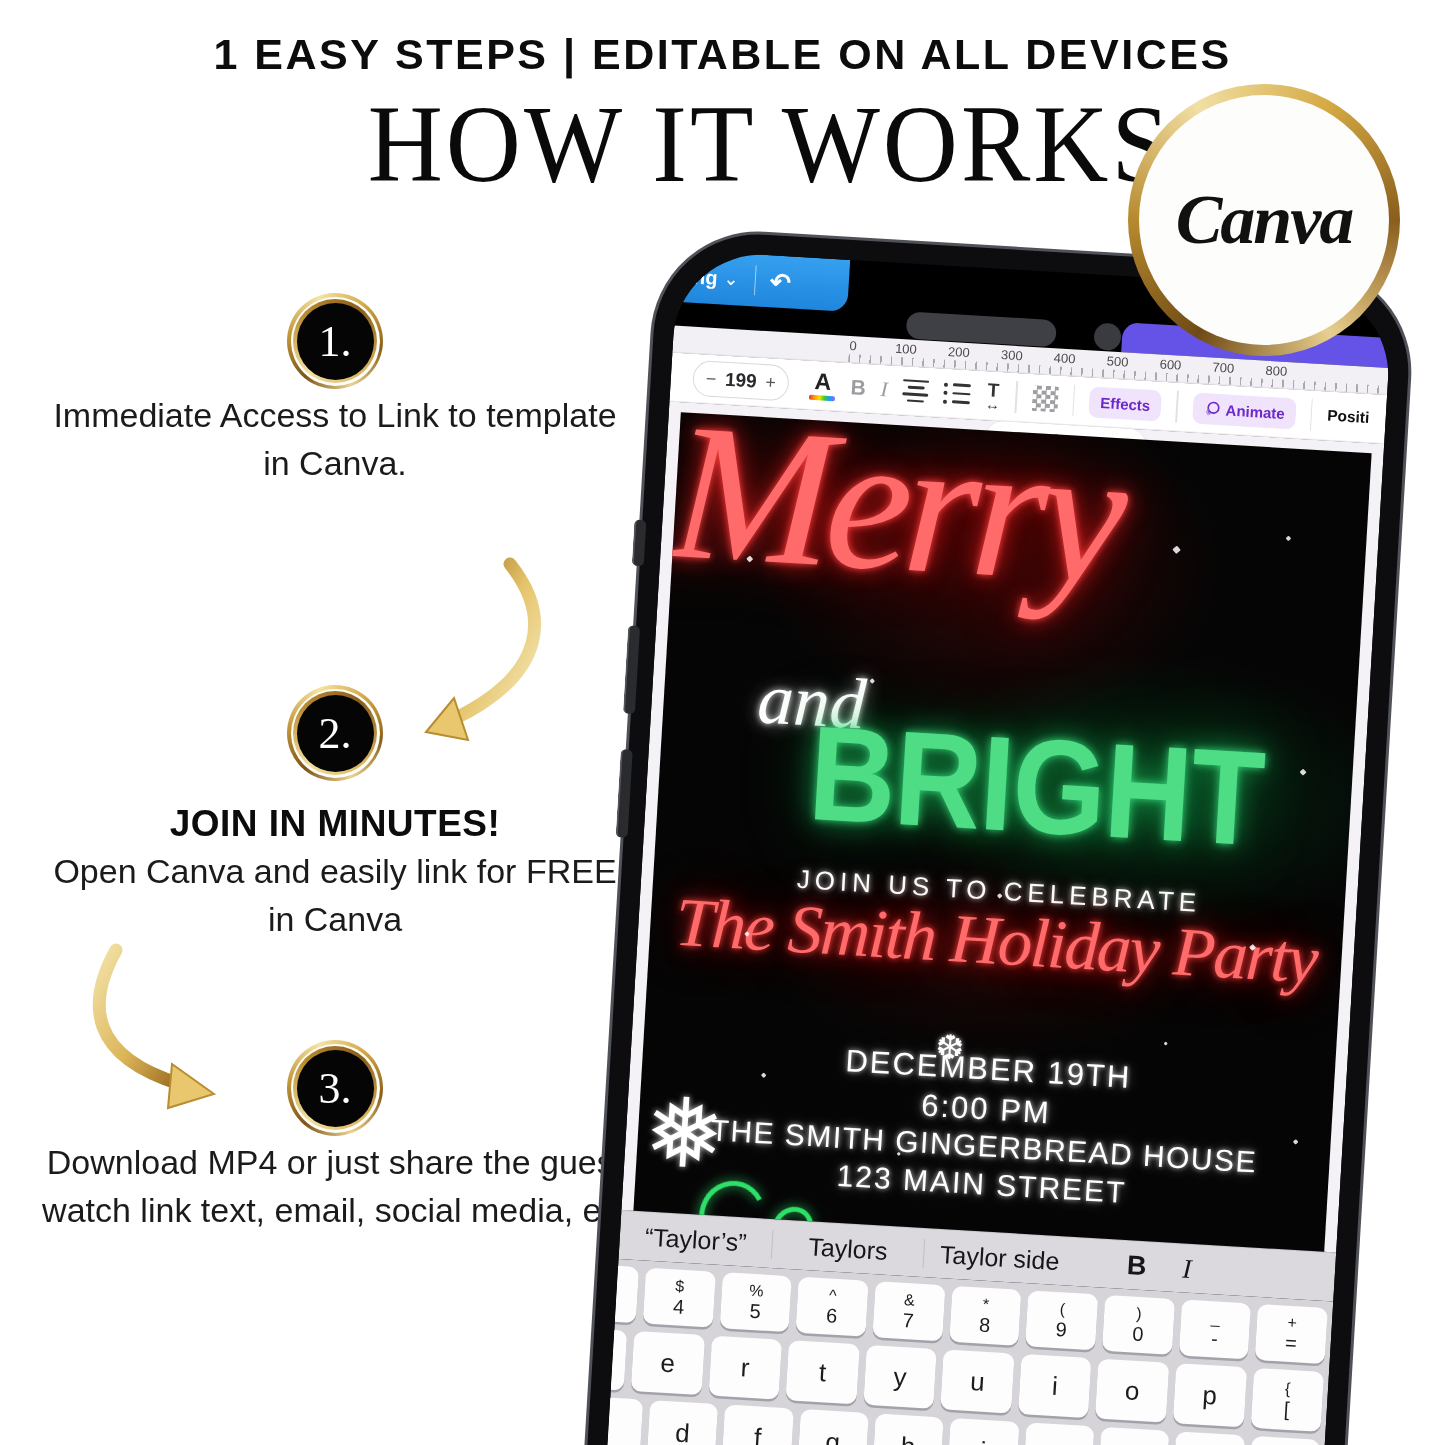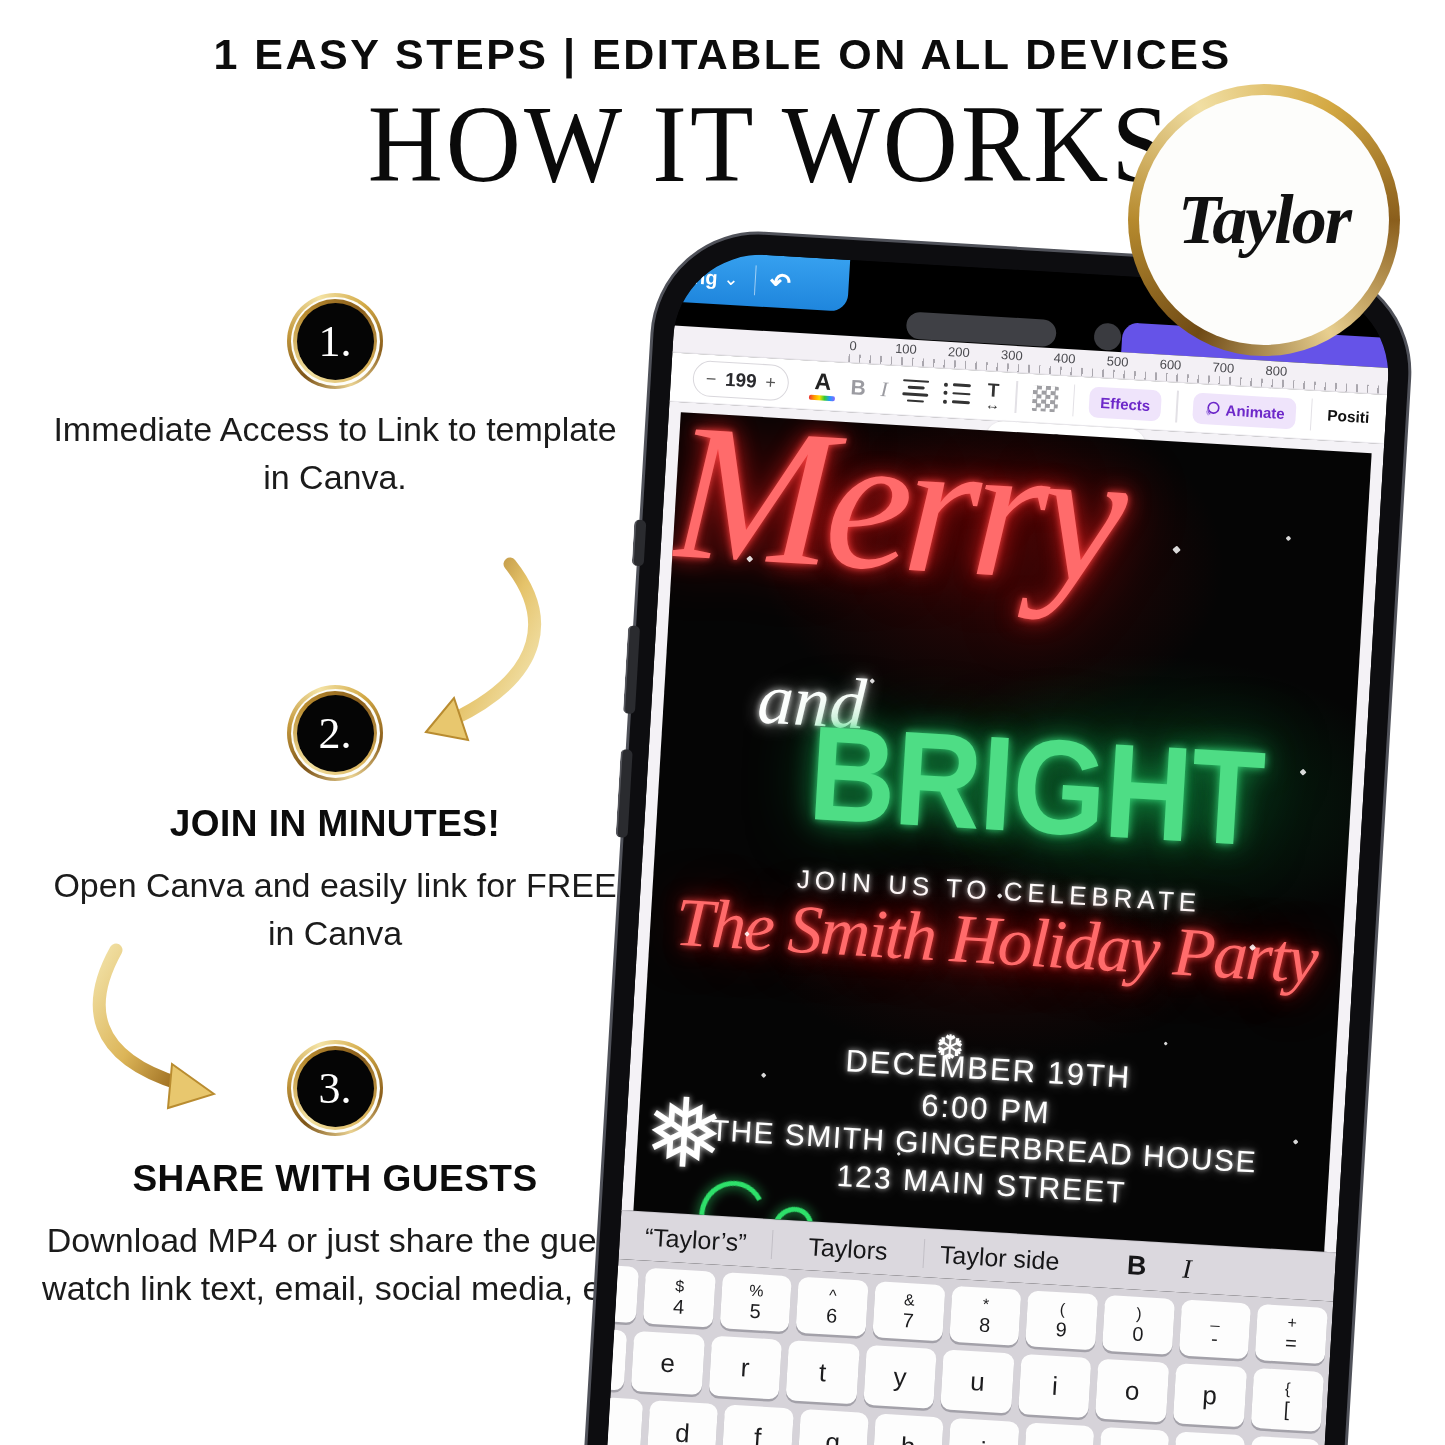--- a/index.html
+++ b/index.html
@@ -19,21 +19,21 @@
   .step1 { top:293px; } .step2 { top:685px; } .step3 { top:1040px; }
   .badge { width:96px; height:96px; margin:0 auto; border-radius:50%; padding:3.5px;
            background:conic-gradient(from 220deg,#7d5418,#c59a3e,#f4e3a5,#d2a844,#8a5e1c,#e9d191,#7d5418); }
   .badge-gap { width:100%; height:100%; border-radius:50%; background:#fdfdf8; padding:2.5px; }
   .badge-ring2 { width:100%; height:100%; border-radius:50%; padding:3.5px;
            background:conic-gradient(from 40deg,#8a5e1c,#d8b159,#f2e0a0,#b98c30,#8a5e1c); }
   .badge-core { width:100%; height:100%; border-radius:50%; background:#050505;
            display:flex; align-items:center; justify-content:center;
            color:#ffffff; font-family:"Liberation Serif", serif; font-size:44px; }
   .step-h { margin-top:22px; font-size:37px; font-weight:800; letter-spacing:0.5px; color:#0c0c0c; }
-  .step-p { margin-top:16px; font-size:34px; line-height:1.42; color:#1b1b1b; }
+  .step-p { margin-top:2px; font-size:34px; line-height:1.42; color:#1b1b1b; }
 
   .arrow-svg { position:absolute; }
 
   
   .logo-circle { position:absolute; left:1128px; top:84px; width:272px; height:272px;
            border-radius:50%; padding:11px; z-index:9;
            background:conic-gradient(from 210deg,#6f4a15,#b68a2e,#f1dfa4,#d4a943,#8a5e1c,#e8cf8f,#6f4a15); }
   .logo-inner { width:100%; height:100%; border-radius:50%; background:#fdfdfb;
            display:flex; align-items:center; justify-content:center; }
   .logo-text { font-family:"Liberation Serif", serif; font-style:italic; font-weight:700;
@@ -207,21 +207,20 @@
   </div>
 
   <div class="step step3">
     <div class="badge">
       <div class="badge-gap">
           <div class="badge-ring2">
             <div class="badge-core">3.</div>
           </div>
         </div>
     </div>
-    <div class="step-h">SHARE WITH GUESTS</div>
     <div class="step-p">Download MP4 or just share the guest watch link text, email, social media, etc</div>
   </div>
 
   <svg class="arrow-svg" style="left:382px; top:552px;" width="195" height="215" viewBox="0 0 195 215">
     <defs>
       <linearGradient id="gold1" x1="0" y1="0" x2="1" y2="1">
         <stop offset="0" stop-color="#9a6a1e"></stop>
           <stop offset="0.5" stop-color="#e5c36a"></stop>
           <stop offset="1" stop-color="#f6ecc0"></stop>
       </linearGradient>
@@ -439,17 +438,17 @@
             </div>
           <div class="key"></div>
         </div>
       </div>
 
     </div>
   </div>
 
   <div class="logo-circle">
     <div class="logo-inner">
-      <span class="logo-text">Taylor</span>
+      <span class="logo-text">Canva</span>
     </div>
   </div>
 
 </div>
 
 </body></html>

